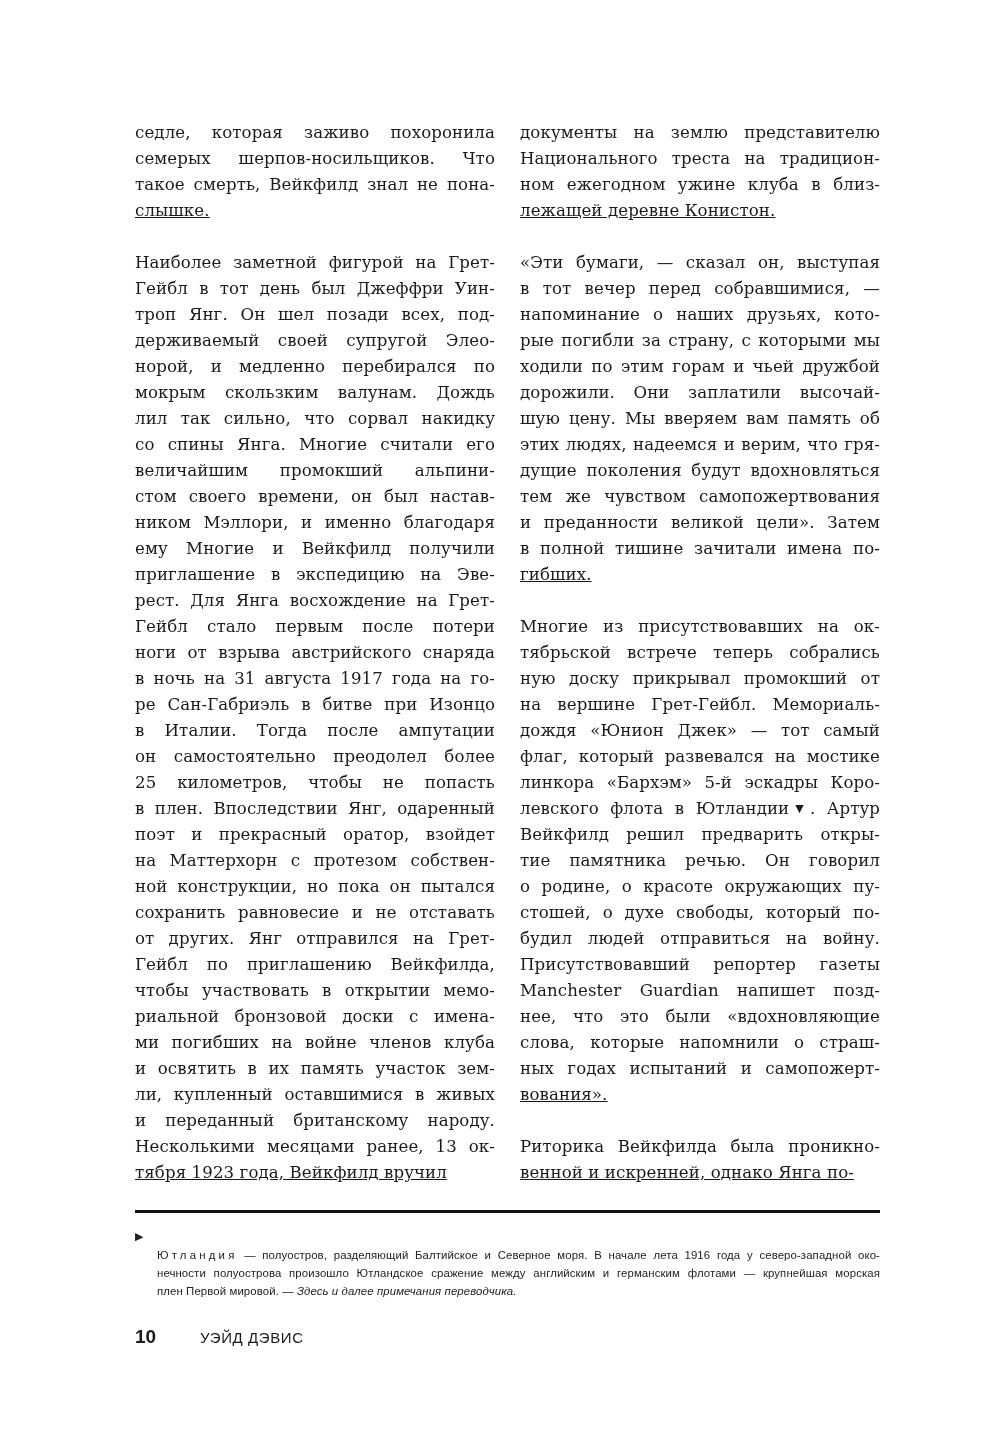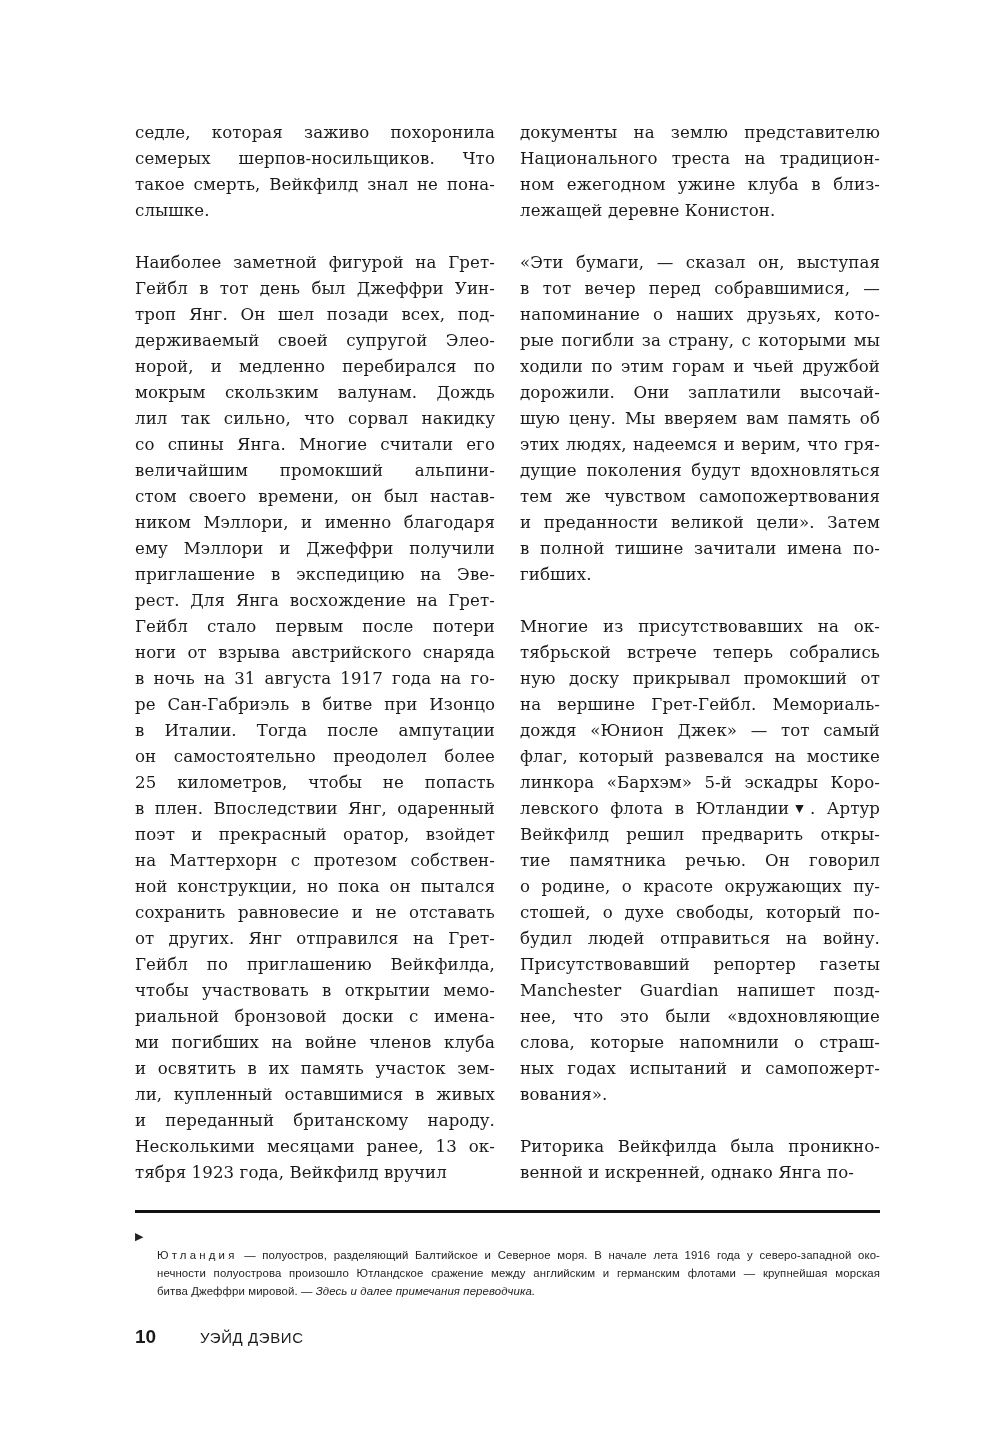--- a/index.html
+++ b/index.html
@@ -7,21 +7,21 @@
   .page { position: absolute; left: 0; top: 0; width: 986px; height: 1103px; }
   .col {
     position: absolute; top: 120px; width: 360px;
     font-family: "DejaVu Serif", "Liberation Serif", serif;
     font-size: 16.6px; line-height: 26px; letter-spacing: 0.1px;
   }
   .col-left { left: 135px; }
   .col-right { left: 520px; }
   .para { margin: 0 0 26px 0; text-align: justify; hyphens: manual; }
   .line { display: block; text-align: justify; text-align-last: justify; white-space: nowrap; height: 26px; }
-  .line.last { text-align-last: left; }
+  .line.last { text-align-last: left; text-decoration: underline; }
   .fn-marker { font-size: 11px; vertical-align: 2px; }
   .rule { position: absolute; left: 135px; top: 1210px; width: 745px; height: 3px; background: #111; }
   .footnote {
     position: absolute; left: 135px; top: 1226px; width: 745px;
     font-family: "Liberation Sans", "DejaVu Sans", sans-serif;
     font-size: 11.4px; line-height: 18px; color: #222; letter-spacing: 0.1px;
   }
   .footnote .fn-line { display: block; white-space: nowrap; text-align: justify; text-align-last: justify; }
   .footnote .fn-line.last { text-align-last: left; }
   .fn-arrow { position: absolute; left: 0; top: 1px; font-size: 11px; }
@@ -52,21 +52,21 @@
         <span class="line">Гейбл в тот день был Джеффри Уин-</span>
         <span class="line">троп Янг. Он шел позади всех, под-</span>
         <span class="line">держиваемый своей супругой Элео-</span>
         <span class="line">норой, и медленно перебирался по</span>
         <span class="line">мокрым скользким валунам. Дождь</span>
         <span class="line">лил так сильно, что сорвал накидку</span>
         <span class="line">со спины Янга. Многие считали его</span>
         <span class="line">величайшим промокший альпини-</span>
         <span class="line">стом своего времени, он был настав-</span>
         <span class="line">ником Мэллори, и именно благодаря</span>
-        <span class="line">ему Мэллори и Джеффри получили</span>
+        <span class="line">ему Многие и Вейкфилд получили</span>
         <span class="line">приглашение в экспедицию на Эве-</span>
         <span class="line">рест. Для Янга восхождение на Грет-</span>
         <span class="line">Гейбл стало первым после потери</span>
         <span class="line">ноги от взрыва австрийского снаряда</span>
         <span class="line">в ночь на 31 августа 1917 года на го-</span>
         <span class="line">ре Сан-Габриэль в битве при Изонцо</span>
         <span class="line">в Италии. Тогда после ампутации</span>
         <span class="line">он самостоятельно преодолел более</span>
         <span class="line">25 километров, чтобы не попасть</span>
         <span class="line">в плен. Впоследствии Янг, одаренный</span>
@@ -135,21 +135,21 @@
       </div>
     </div>
 
   <div class="rule"></div>
 
   <div class="footnote">
     <span class="fn-arrow">▶</span>
     <div class="fn-body">
       <span class="fn-line"><span class="fn-term">Ютландия</span><span> — полуостров, разделяющий Балтийское и Северное моря. В начале лета 1916 года у северо-западной око-</span></span>
       <span class="fn-line">нечности полуострова произошло Ютландское сражение между английским и германским флотами — крупнейшая морская</span>
-      <span class="fn-line last"><span>битва Джеффри мировой. — </span><span class="fn-italic">Здесь и далее примечания переводчика.</span></span>
+      <span class="fn-line last"><span>плен Первой мировой. — </span><span class="fn-italic">Здесь и далее примечания переводчика.</span></span>
     </div>
   </div>
 
   <div class="footer">
     <span class="page-num">10</span>
     <span class="running-head">УЭЙД ДЭВИС</span>
   </div>
 
 </div>
 

